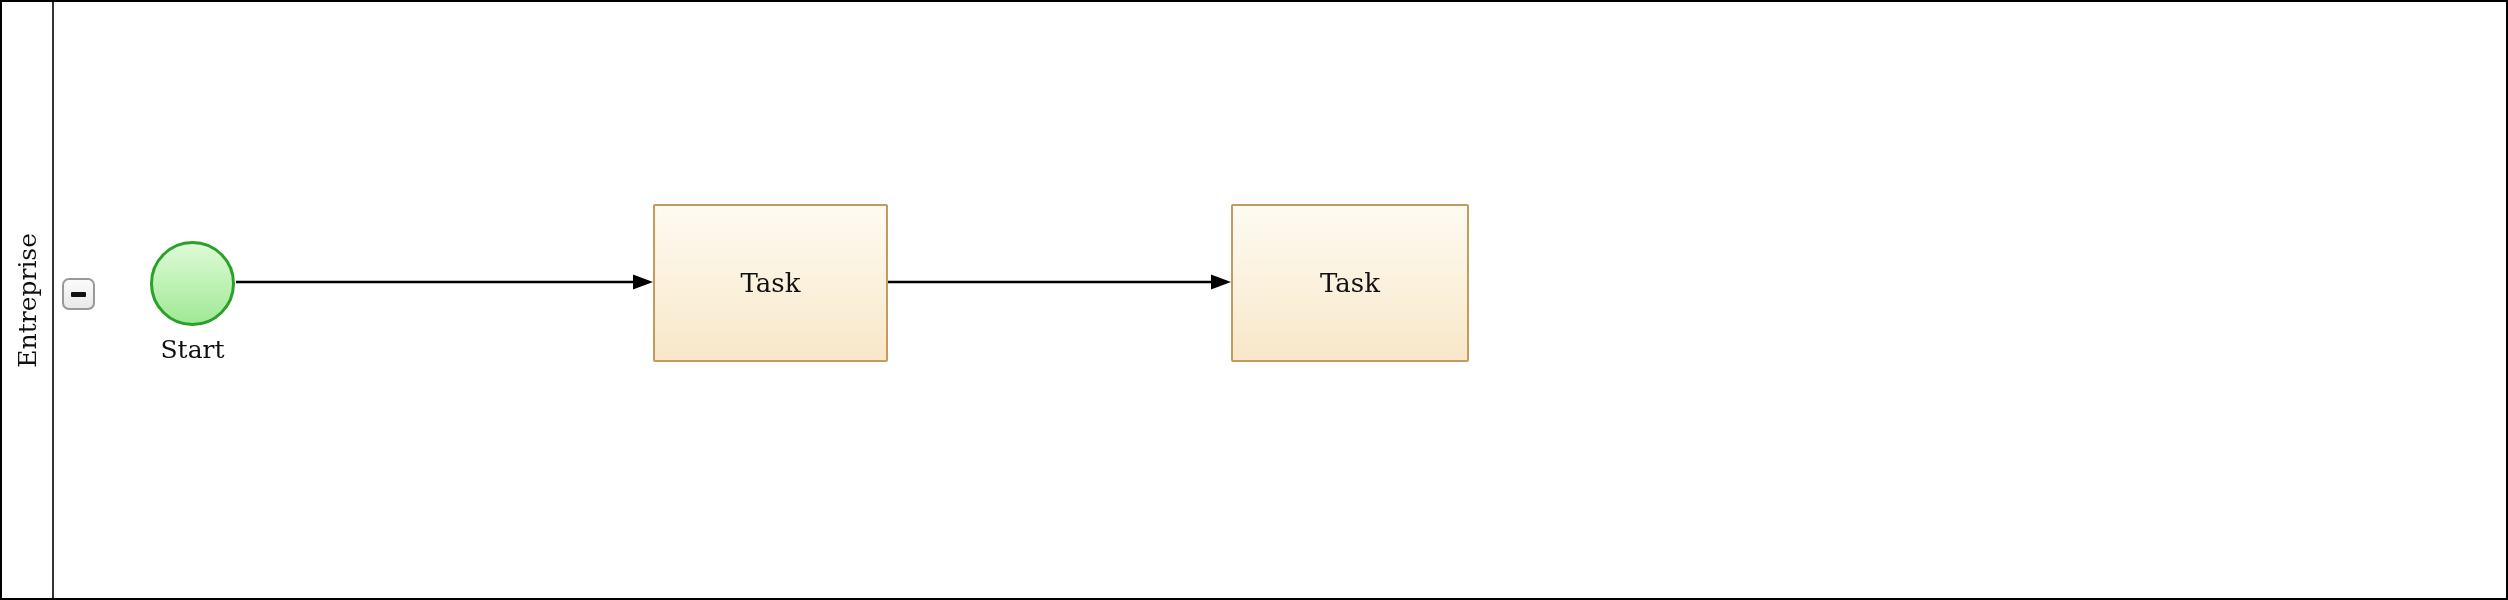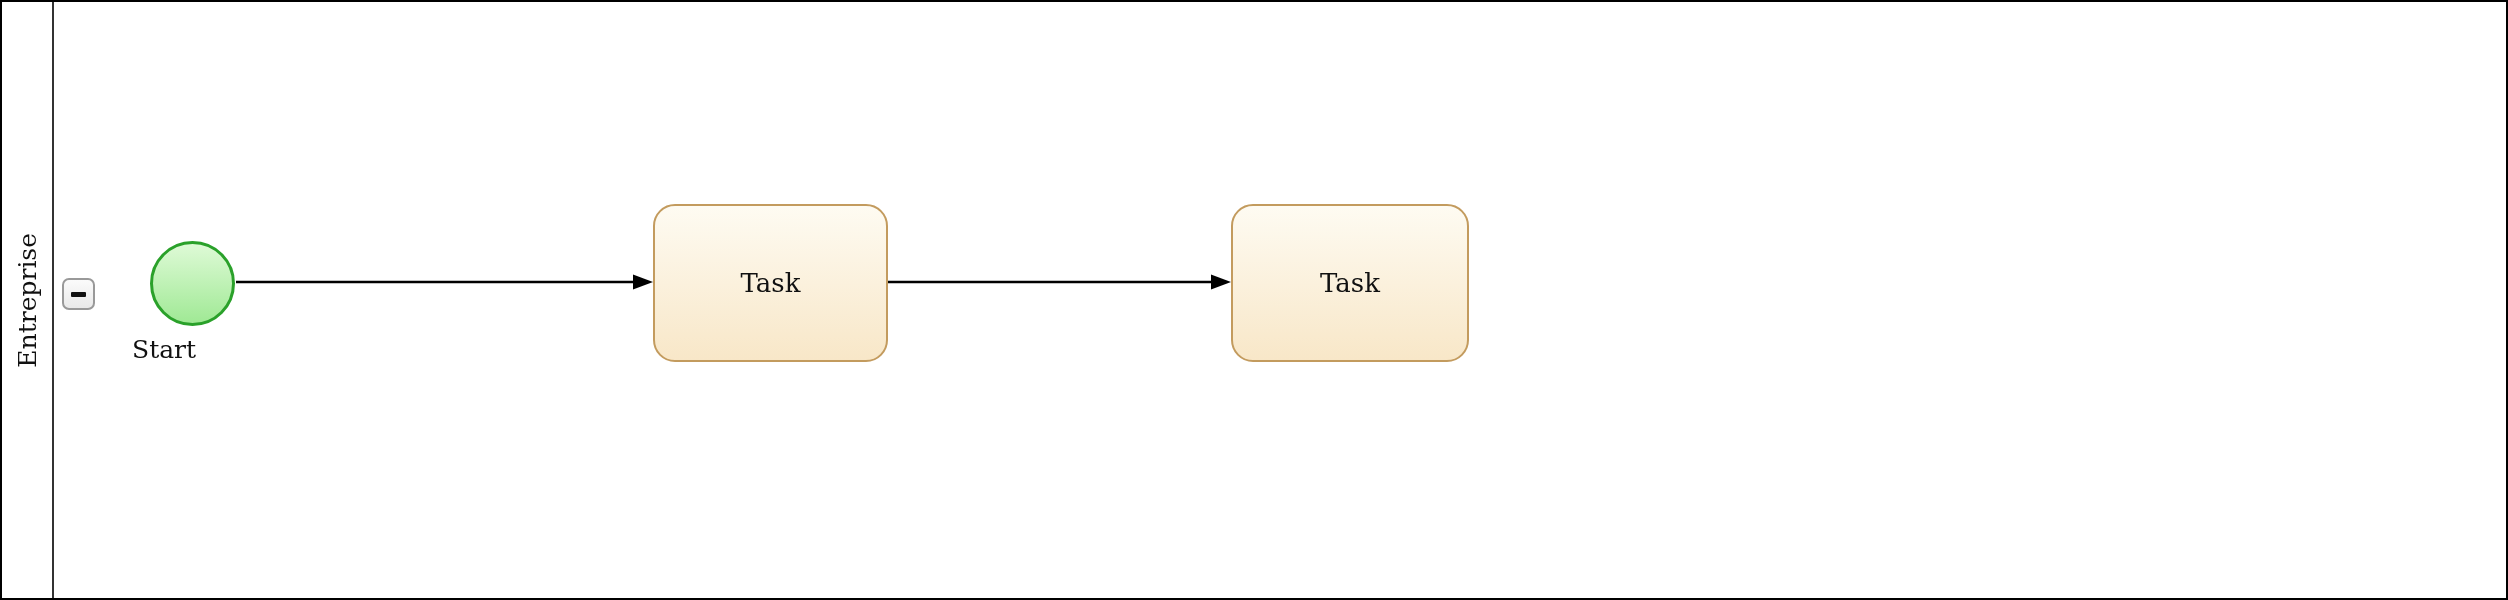--- a/index.html
+++ b/index.html
@@ -69,33 +69,33 @@
     width: 85px; height: 85px;
     box-sizing: border-box;
     border: 3px solid var(--start-stroke, #2aa12a);
     border-radius: 50%;
     background: linear-gradient(var(--start-fill-top, #defad6), var(--start-fill-bottom, #a0e995));
   }
   .start-label {
     position: absolute;
     left: 130px; top: 333px;
     width: 121px;
-    text-align: left;
+    text-align: center;
     font-size: 25px;
     color: var(--text, #111111);
   }
 
   
   .task-node {
     position: absolute;
     top: 202px;
     height: 158px;
     box-sizing: border-box;
     border: 2px solid var(--task-stroke, #c39b5e);
-    border-radius: 22px;
+    border-radius: 2px;
     background: linear-gradient(var(--task-fill-top, #fefbf2), var(--task-fill-bottom, #f8e7c8));
     display: flex;
     align-items: center;
     justify-content: center;
   }
   .task-1 { left: 651px;  width: 235px; }
   .task-2 { left: 1229px; width: 238px; }
   .task-label {
     font-size: 26px;
     color: var(--text, #111111);

